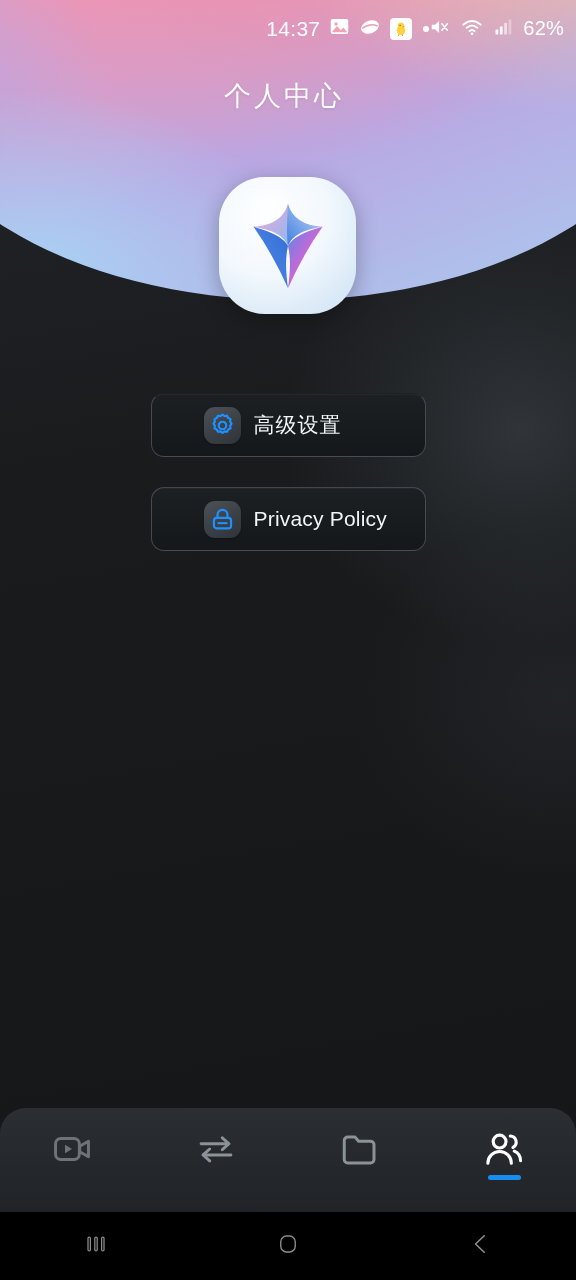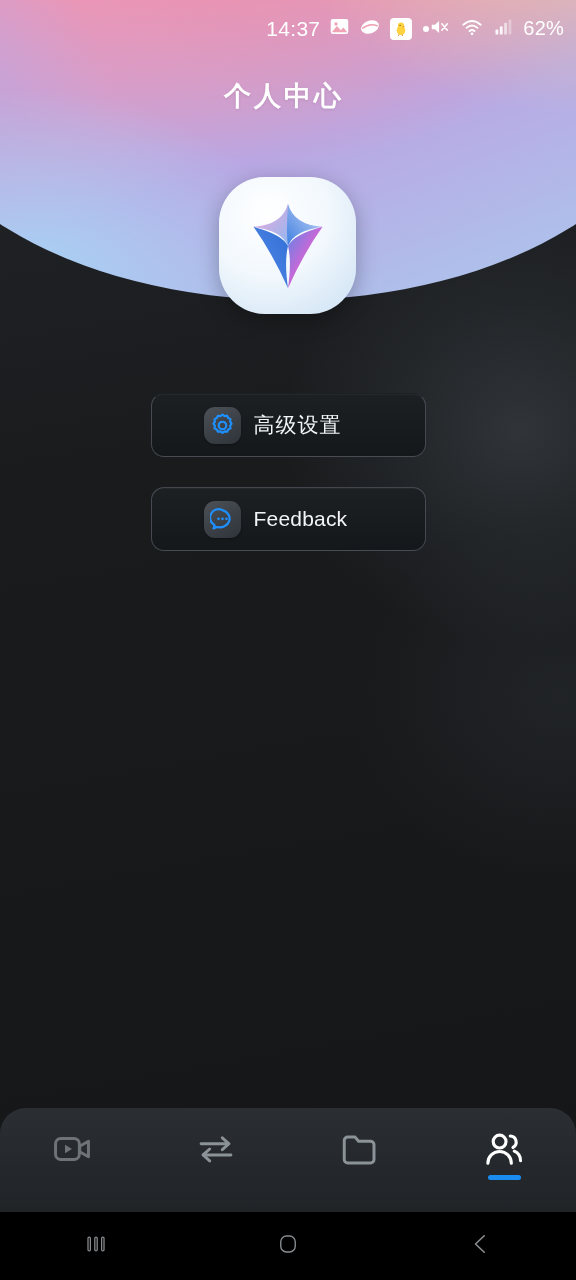--- a/index.html
+++ b/index.html
@@ -60,21 +60,21 @@
     width:22px; height:22px; border-radius:4px; background:#ffffff;
     display:flex; align-items:center; justify-content:center;
     font-size:15px; line-height:1;
   }
   .sb-dot { width:6px; height:6px; border-radius:50%; background:#fff; margin-left:2px; }
 
   
   .page-title {
     position:absolute; top:78px; left:0; width:568px;
     text-align:center; color:#ffffff;
-    font-size:27px; letter-spacing:3px; font-weight:700;
+    font-size:27px; letter-spacing:3px; font-weight:400;
     text-shadow:0 1px 3px rgba(0,0,0,.10);
     z-index:6;
   }
 
   
   .logo {
     position:absolute; left:219px; top:177px;
     width:137px; height:137px;
     border-radius:46px;
     background:
@@ -268,33 +268,32 @@
     <div class="menu-item first">
       <span class="menu-icon">
         <svg width="25" height="25" viewBox="0 0 24 24">
           <path d="M12 1.6 l2.0 1.4 2.4-.4 1.1 2.2 2.2 1.1 -.4 2.4 1.4 2.0 -1.4 2.0 .4 2.4 -2.2 1.1 -1.1 2.2 -2.4-.4 -2.0 1.4 -2.0-1.4 -2.4 .4 -1.1-2.2 -2.2-1.1 .4-2.4 -1.4-2.0 1.4-2.0 -.4-2.4 2.2-1.1 1.1-2.2 2.4 .4 Z" fill="none" stroke="#1e90ff" stroke-width="2.1" stroke-linejoin="round"></path>
           <circle cx="12" cy="12" r="3.6" fill="none" stroke="#1e90ff" stroke-width="2.1"></circle>
         </svg>
       </span>
       <span class="menu-label cjk">高级设置</span>
     </div>
 
-
-
     <div class="menu-item">
       <span class="menu-icon">
         <svg width="25" height="25" viewBox="0 0 24 24">
-          <path d="M12 3 a9 8 0 1 1 -5.4 16.2 L3.4 20.6 L4.4 17.4 A8 8 0 0 1 12 3 Z" fill="none" stroke="#1e90ff" stroke-width="2.1" stroke-linejoin="round"></path>
-          <circle cx="8.2" cy="11.4" r="1.25" fill="#1e90ff"></circle>
-          <circle cx="12" cy="11.4" r="1.25" fill="#1e90ff"></circle>
-          <circle cx="15.8" cy="11.4" r="1.25" fill="#1e90ff"></circle>
-        </svg>
-      </span>
-      <span class="menu-label">Feedback</span>
-    </div>
+          <path d="M7.2 10.5 V7.6 a4.8 4.8 0 0 1 9.6 0 V10.5" fill="none" stroke="#1e90ff" stroke-width="2.1" stroke-linecap="round"></path>
+          <rect x="3.8" y="10.5" width="16.4" height="10" rx="2.6" fill="none" stroke="#1e90ff" stroke-width="2.1"></rect>
+          <line x1="7.2" y1="15.5" x2="16.8" y2="15.5" stroke="#1e90ff" stroke-width="2"></line>
+        </svg>
+      </span>
+      <span class="menu-label">Privacy Policy</span>
+    </div>
+
+
 
   </div>
 
   <div class="tabbar">
 
     <div class="tab">
       <span>
         <svg width="42" height="42" viewBox="0 0 24 24">
           <rect x="2.6" y="6" width="13.6" height="12" rx="3" fill="none" stroke="#6d7378" stroke-width="1.7"></rect>
           <path d="M16.4 10.4 L21.4 7.6 V16.4 L16.4 13.6 Z" fill="none" stroke="#6d7378" stroke-width="1.7" stroke-linejoin="round"></path>

